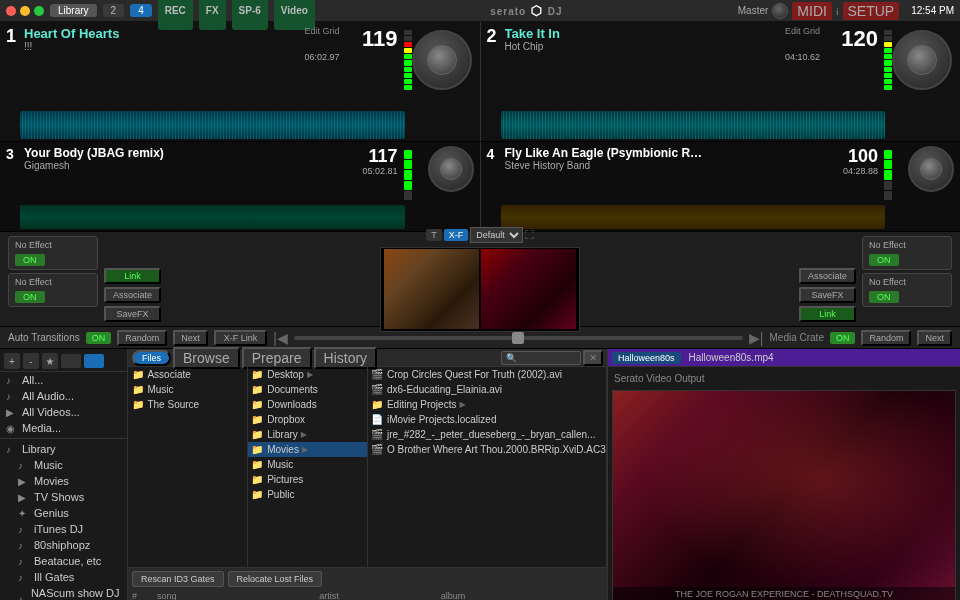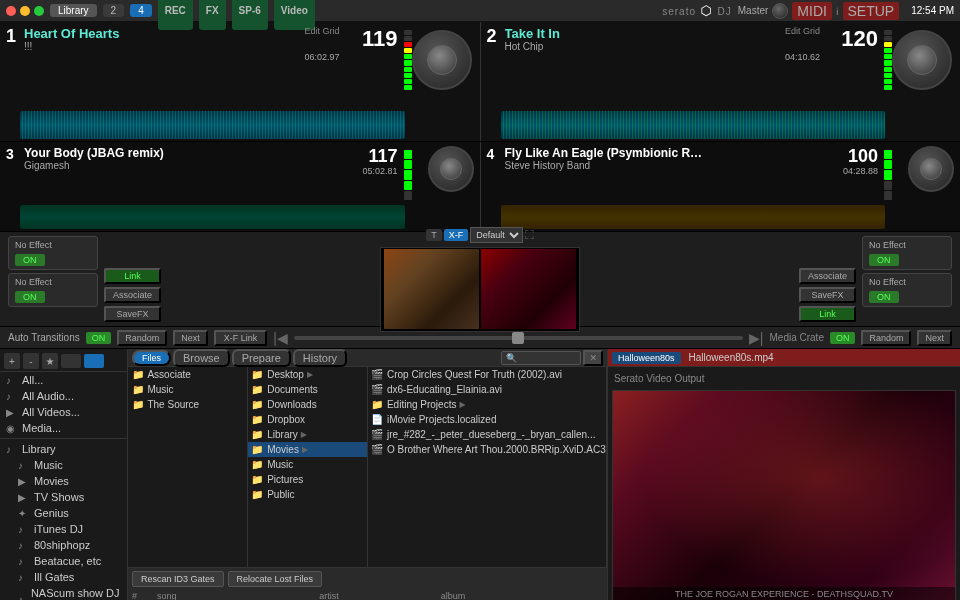--- a/index.html
+++ b/index.html
@@ -43,23 +43,23 @@
       color: #bbb;
       font-size: 10px;
       padding: 14px 7px;
       border-radius: 3px;
       cursor: pointer;
       border: none;
       font-weight: bold;
     }
     .serato-logo {
       flex: 1;
-      text-align: right;
+      text-align: center;
       font-size: 13px;
-      font-weight: normal;
+      font-weight: bold;
       color: #fff;
       letter-spacing: 1px;
     }
     .serato-logo span { color: #888; font-size: 10px; }
     .master-section {
       display: flex;
       align-items: center;
       gap: 4px;
       font-size: 10px;
       color: #aaa;
@@ -433,23 +433,23 @@
       background: #1a6eb5;
       color: #fff;
       font-size: 9px;
       padding: 1px 8px;
       border-radius: 8px;
       cursor: pointer;
     }
     .browse-btn, .prepare-btn, .history-btn {
       background: #333;
       color: #aaa;
-      font-size: 11px;
+      font-size: 14px;
       padding: 1px 8px;
-      border-radius: 6px;
+      border-radius: 0;
       cursor: pointer;
     }
     .search-box {
       margin-left: auto;
       background: #333;
       border: 1px solid #555;
       color: #ccc;
       font-size: 9px;
       padding: 1px 4px;
       border-radius: 2px;
@@ -528,21 +528,21 @@
     .col-album { flex: 2; }
 
     
     #right-panel {
       flex: 1;
       display: flex;
       flex-direction: column;
     }
     #right-header {
       height: 18px;
-      background: #7f1d1d;
+      background: #4c1d95;
       display: flex;
       align-items: center;
       padding: 0 4px;
       border-bottom: 1px solid #333;
       font-size: 10px;
       color: #ccc;
     }
     .halloween-folder {
       background: #1a4a7a;
       color: #fff;

